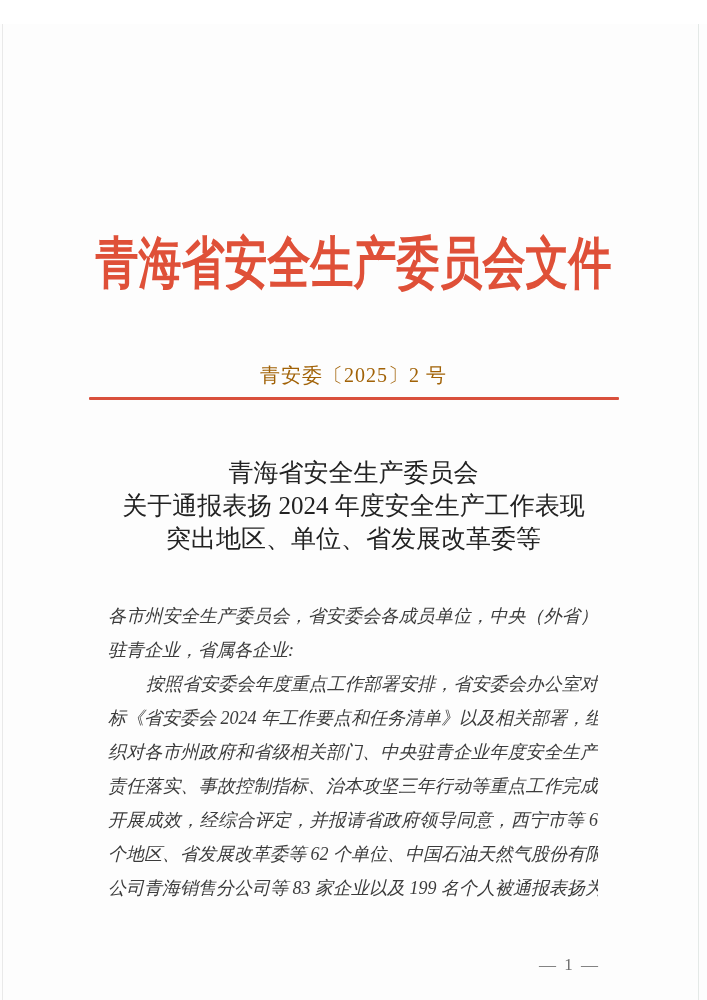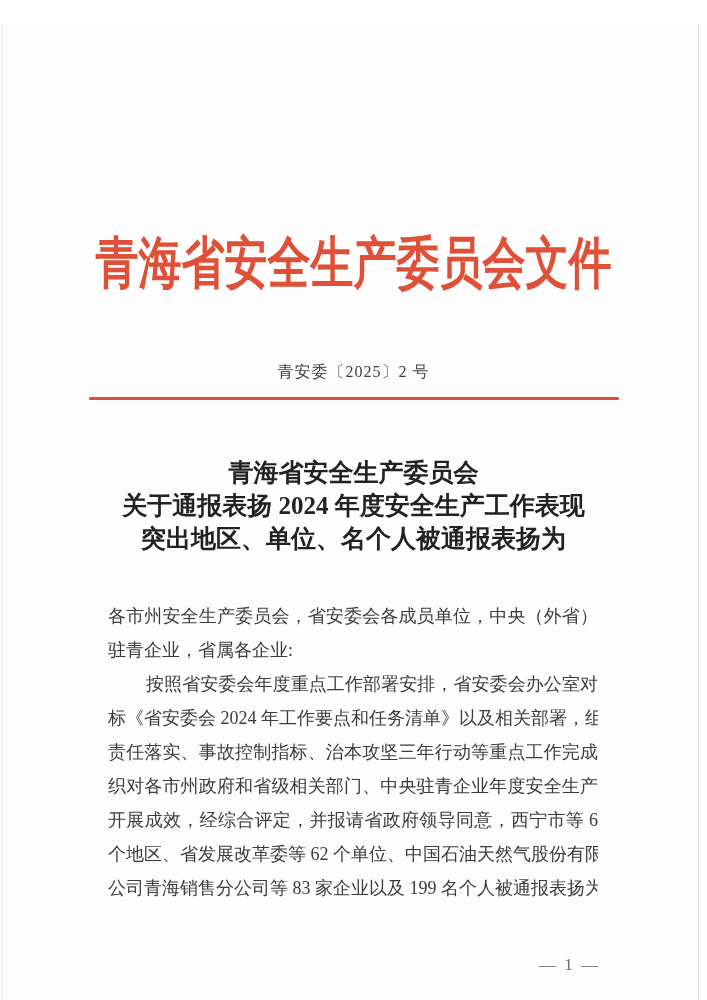--- a/index.html
+++ b/index.html
@@ -46,22 +46,22 @@
     transform-origin: top center;
     white-space: nowrap;
   }
   
   .doc-number {
     position: absolute;
     top: 338px;
     left: 0;
     width: 100%;
     text-align: center;
-    font-size: 16px;
-    color: #404040;
+    font-size: 20px;
+    color: #a16207;
     letter-spacing: 1px;
   }
   
   .red-rule {
     position: absolute;
     top: 373px;
     left: 50%;
     transform: translateX(-50%);
     width: 530px;
     height: 3px;
@@ -70,39 +70,40 @@
   }
   
   .doc-title {
     position: absolute;
     top: 432px;
     left: 0;
     width: 100%;
     text-align: center;
     font-size: 25px;
     line-height: 33px;
-    font-weight: bold;
+    font-weight: normal;
     color: #222222;
   }
   
   .body-block {
     position: absolute;
     top: 575px;
     left: 108px;
     width: 490px;
     font-size: 18px;
     color: #3b3b3b;
   }
   .body-line {
     height: 34px;
     line-height: 34px;
     overflow: hidden;
     text-align: justify;
     text-align-last: justify;
     white-space: nowrap;
+    font-style: italic;
   }
   .body-line.left {
     text-align: left;
     text-align-last: left;
   }
   .body-line.indent {
     padding-left: 38px;
   }
   
   .page-number {
@@ -125,30 +126,30 @@
 
   <div class="org-title">青海省安全生产委员会文件</div>
 
   <div class="doc-number">青安委〔2025〕2 号</div>
 
   <div class="red-rule"></div>
 
   <div class="doc-title">
     <div>青海省安全生产委员会</div>
     <div>关于通报表扬 2024 年度安全生产工作表现</div>
-    <div>突出地区、单位、名个人被通报表扬为</div>
+    <div>突出地区、单位、省发展改革委等</div>
   </div>
 
   <div class="body-block">
     <div class="body-line">各市州安全生产委员会，省安委会各成员单位，中央（外省）</div>
     <div class="body-line left">驻青企业，省属各企业:</div>
     <div class="body-line indent">按照省安委会年度重点工作部署安排，省安委会办公室对</div>
     <div class="body-line">标《省安委会 2024 年工作要点和任务清单》以及相关部署，组</div>
+    <div class="body-line">织对各市州政府和省级相关部门、中央驻青企业年度安全生产</div>
     <div class="body-line">责任落实、事故控制指标、治本攻坚三年行动等重点工作完成</div>
-    <div class="body-line">织对各市州政府和省级相关部门、中央驻青企业年度安全生产</div>
     <div class="body-line">开展成效，经综合评定，并报请省政府领导同意，西宁市等 6</div>
     <div class="body-line">个地区、省发展改革委等 62 个单位、中国石油天然气股份有限</div>
     <div class="body-line">公司青海销售分公司等 83 家企业以及 199 名个人被通报表扬为</div>
   </div>
 
   <div class="page-number">— 1 —</div>
 
 </div>
 
 </body></html>

